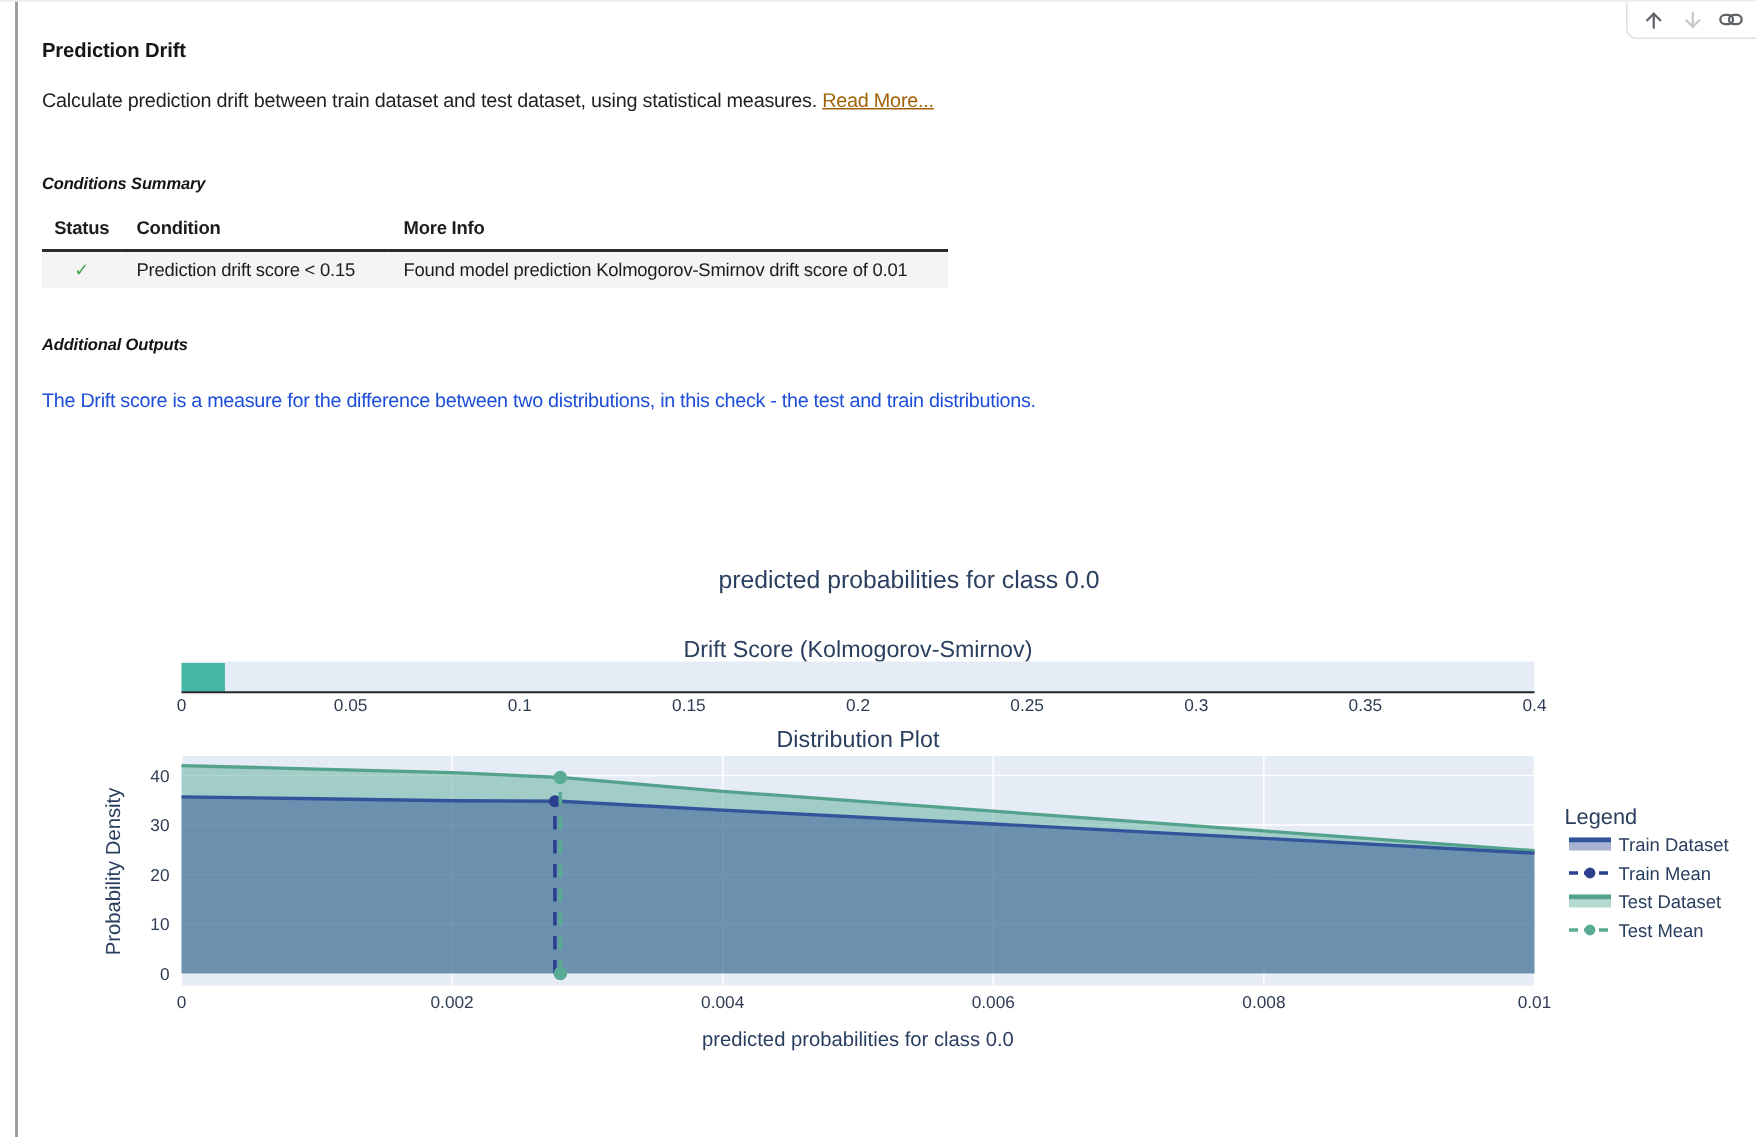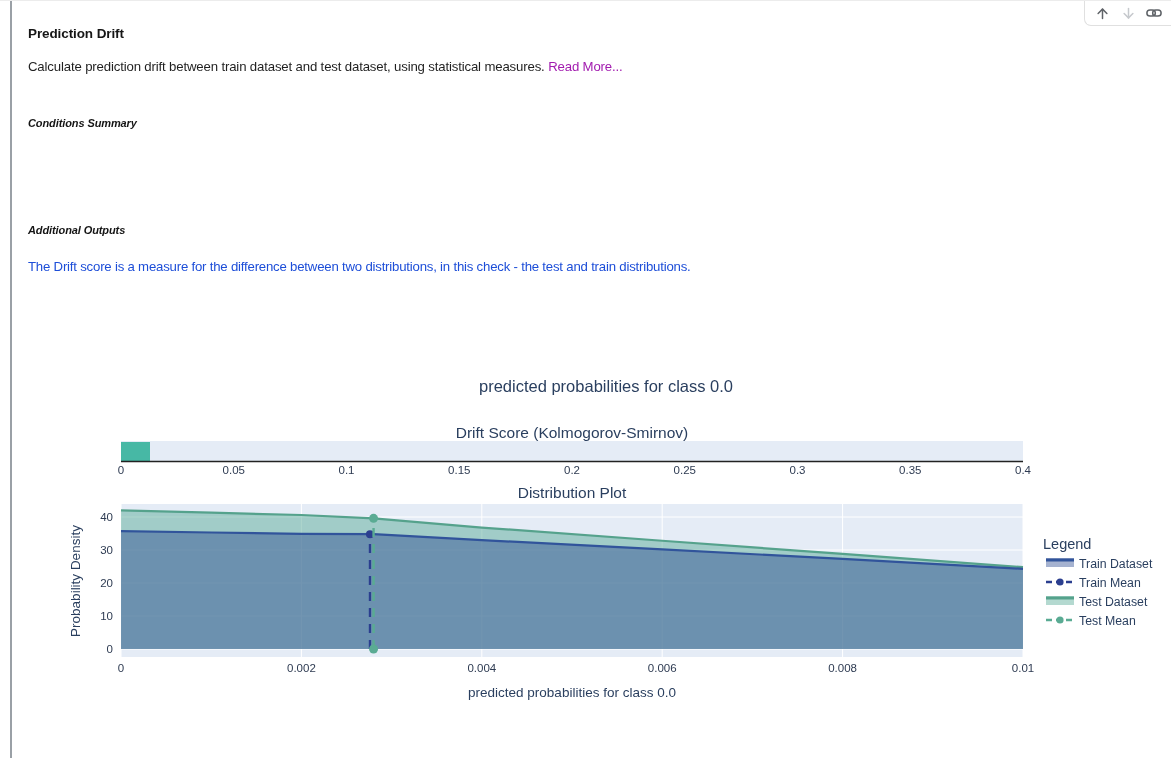--- a/index.html
+++ b/index.html
@@ -5,21 +5,21 @@
   html,body{margin:0;padding:0;background:#fff;}
   .page{
     position:relative;width:1171px;height:758px;overflow:hidden;
     font-family:"Liberation Sans",sans-serif;color:#1f1f1f;background:#fff;
     border-top:1px solid #ececec;
   }
   .left-rule{position:absolute;left:10px;top:0;width:2px;height:758px;background:#9aa0a6;}
   .abs{position:absolute;}
   .page-title{left:28px;top:25px;font-size:13.5px;font-weight:bold;color:#161616;letter-spacing:-.1px;}
   .desc{left:28px;top:58px;font-size:13.2px;letter-spacing:-.15px;}
-  .desc a{color:#a21caf;cursor:pointer;}
+  .desc a{color:#a16207;text-decoration:underline;cursor:pointer;}
   .mini-heading{font-size:11px;font-weight:bold;color:#141414;letter-spacing:-.1px;font-style:italic;}
   .cond-heading{left:28px;top:116px;}
   .add-heading{left:28px;top:223px;}
   .cond-table{left:28px;top:139px;border-collapse:collapse;font-size:12.3px;color:#1d1d1d;letter-spacing:-.15px;}
   .cond-table th{font-weight:bold;text-align:left;padding:5px 10px 7px 10px;border-bottom:2px solid #2a2a2a;white-space:nowrap;}
   .cond-table th.status-col{text-align:center;padding-left:4px;padding-right:4px;width:45px;}
   .cond-table td{padding:5px 10px;white-space:nowrap;background:#f4f4f4;}
   .cond-table td.status-cell{text-align:center;color:#43a047;font-size:12px;}
   .para{left:28px;font-size:13.2px;letter-spacing:-.2px;color:#1d4ed8;}
   .p1{top:258px;} .p2{top:286px;} .p3{top:318px;}
@@ -61,20 +61,36 @@
 
   <div class="abs page-title">Prediction Drift</div>
 
   <div class="abs desc">
     <span>Calculate prediction drift between train dataset and test dataset, using statistical measures.</span>
     <a>Read More...</a>
   </div>
 
   <div class="abs mini-heading cond-heading">Conditions Summary</div>
 
+  <table class="abs cond-table">
+    <thead>
+      <tr>
+        <th class="status-col">Status</th>
+        <th style="width:158px">Condition</th>
+        <th style="width:353px">More Info</th>
+      </tr>
+    </thead>
+    <tbody>
+      <tr>
+        <td class="status-cell">✓</td>
+        <td>Prediction drift score &lt; 0.15</td>
+        <td>Found model prediction Kolmogorov-Smirnov drift score of 0.01</td>
+      </tr>
+    </tbody>
+  </table>
 
   <div class="abs mini-heading add-heading">Additional Outputs</div>
   <div class="abs para p1">The Drift score is a measure for the difference between two distributions, in this check - the test and train distributions.</div>
 
   <div class="abs chart-wrap">
     <svg id="chart-svg" width="1171" height="370" viewBox="0 0 1171 370">
         <text x="590" y="36" font-size="16.5" text-anchor="middle" fill="#2a3f5f">predicted probabilities for class 0.0</text>
         <text x="556" y="82" font-size="15.5" text-anchor="middle" fill="#2a3f5f">Drift Score (Kolmogorov-Smirnov)</text>
         <rect x="105" y="85" width="902" height="20" fill="#e5ecf6"></rect>
         <rect x="105" y="86" width="29" height="19" fill="#47b8a5"></rect>

